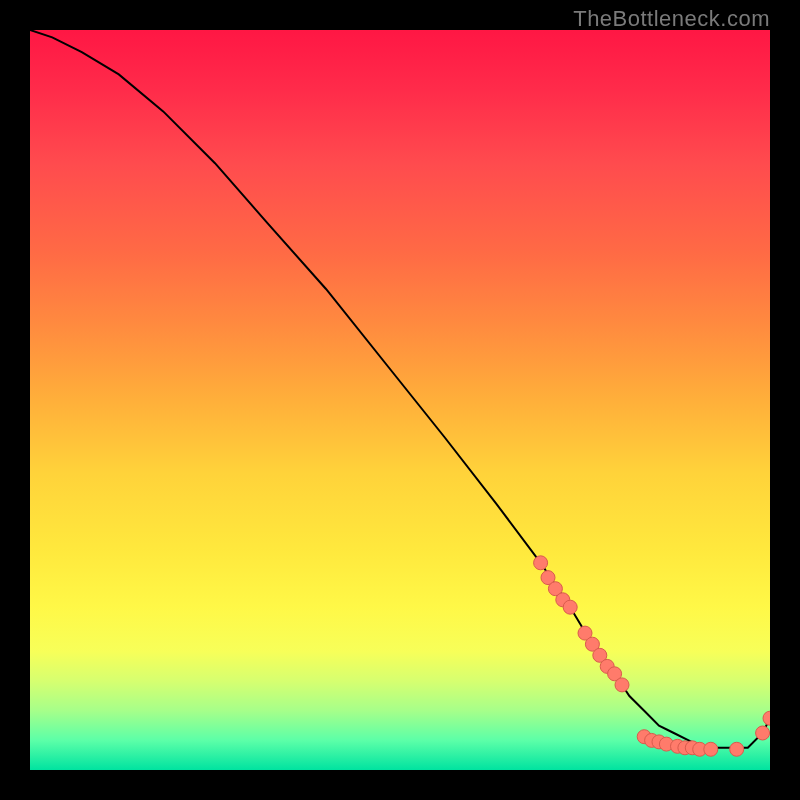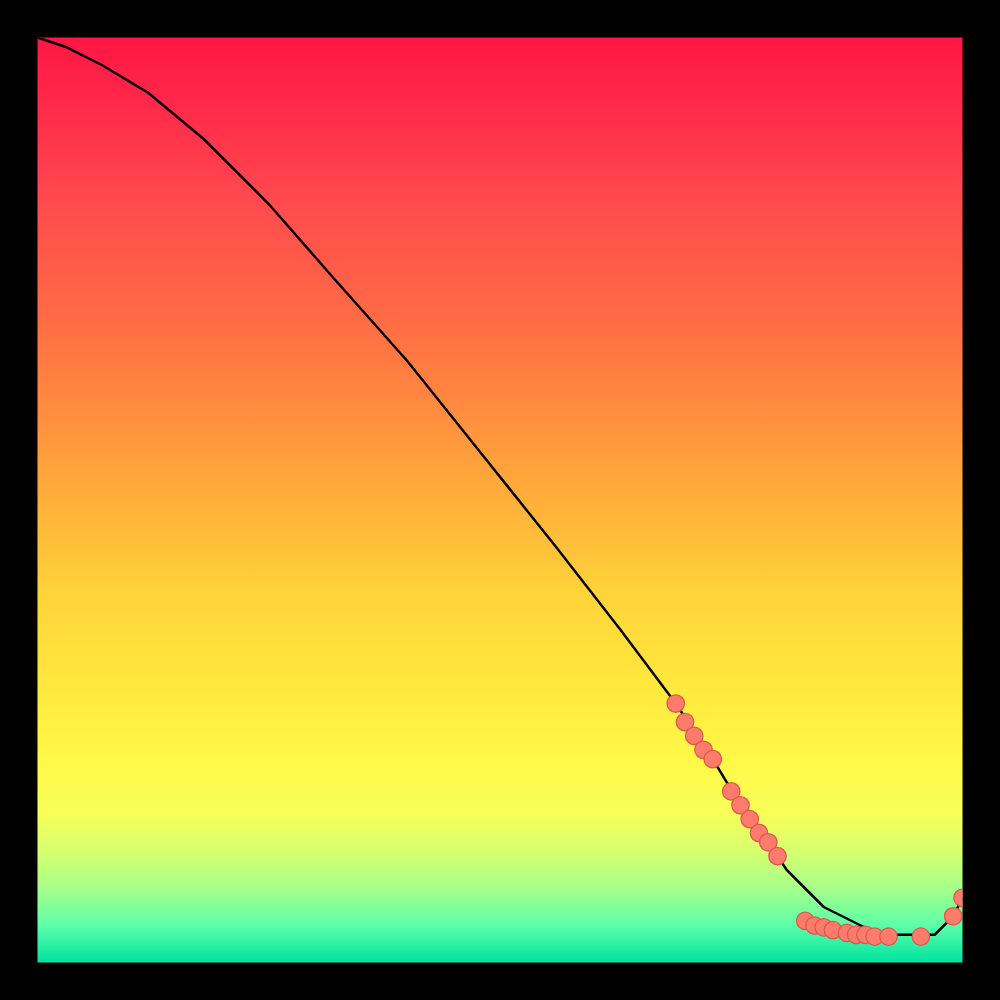--- a/index.html
+++ b/index.html
@@ -58,20 +58,21 @@
     color: #7a7a7a;
     font-size: 22px;
     letter-spacing: 0.5px;
     font-weight: 400;
   }
 </style>
 </head>
 <body>
 
 <div class="stage">
+  <div class="attribution">TheBottleneck.com</div>
 
   <div class="plot-area">
     <div class="gradient"></div>
     <svg class="overlay" viewBox="0 0 740 740" preserveAspectRatio="none">
       <path id="curve-path" fill="none" stroke-width="2" d="M0.00 0.00 L22.20 7.40 L51.80 22.20 L88.80 44.40 L133.20 81.40 L185.00 133.20 L236.80 192.40 L296.00 259.00 L355.20 333.00 L414.40 407.00 L466.20 473.60 L510.60 532.80 L540.20 577.20 L562.40 614.20 L584.60 643.80 L599.40 666.00 L614.20 680.80 L629.00 695.60 L643.80 703.00 L658.60 710.40 L673.40 717.80 L688.20 717.80 L703.00 717.80 L717.80 717.80 L732.60 703.00 L740.00 688.20" stroke="#000000"></path>
       <g id="markers">
           <circle cx="510.60" cy="532.80" r="7" fill="#ff7b6b" stroke="#d95b4d" stroke-width="1"></circle>
           <circle cx="518.00" cy="547.60" r="7" fill="#ff7b6b" stroke="#d95b4d" stroke-width="1"></circle>
           <circle cx="525.40" cy="558.70" r="7" fill="#ff7b6b" stroke="#d95b4d" stroke-width="1"></circle>
           <circle cx="532.80" cy="569.80" r="7" fill="#ff7b6b" stroke="#d95b4d" stroke-width="1"></circle>

